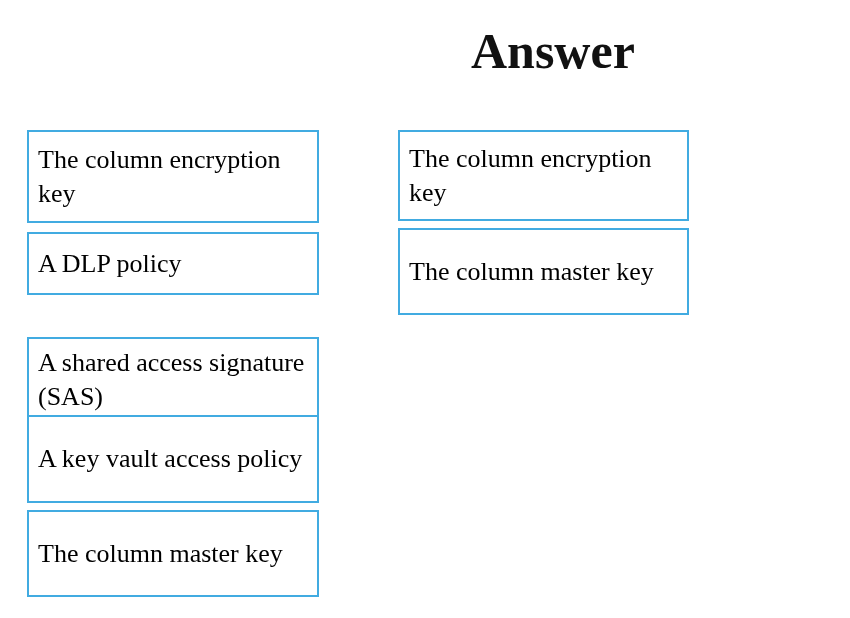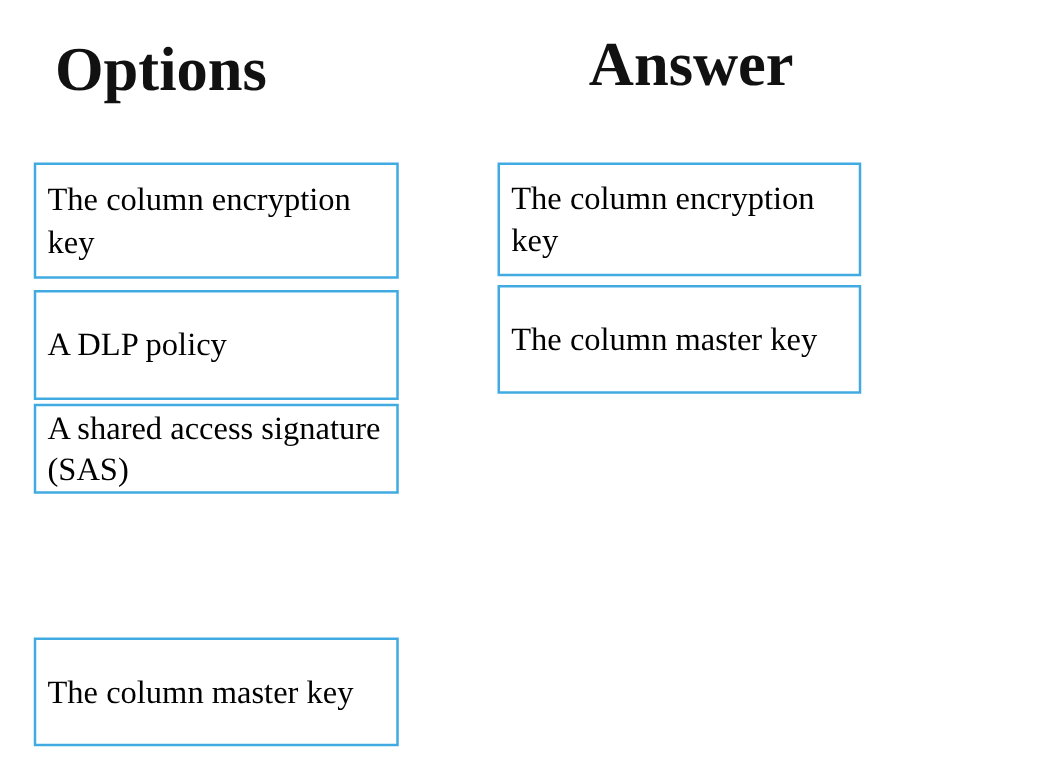--- a/index.html
+++ b/index.html
@@ -50,49 +50,51 @@
     box-sizing: border-box;
     display: flex;
     align-items: center;
     padding: 4px 6px 4px 9px;
     font-size: 26px;
     line-height: 1.28;
     cursor: grab;
   }
 
   .opt-1 { top: 130px; height: 93px; }
-  .opt-2 { top: 232px; height: 88px; }
-  .opt-3 { top: 323px; height: 72px; }
+  .opt-2 { top: 232px; height: 63px; }
+  .opt-3 { top: 337px; height: 85px; }
   .opt-4 { top: 415px; height: 88px; }
   .opt-5 { top: 510px; height: 87px; }
 
   .ans-1 { top: 130px; height: 91px; }
   .ans-2 { top: 228px; height: 87px; }
 </style>
 </head>
 <body>
 
 <div class="canvas">
 
-  <div class="col-heading heading-options">Options</div>
 
   <div class="col-heading heading-answer">Answer</div>
 
   <div class="opt-box opt-1">
     <span>The column encryption key</span>
   </div>
 
   <div class="opt-box opt-2">
     <span>A DLP policy</span>
   </div>
 
   <div class="opt-box opt-3">
     <span>A shared access signature (SAS)</span>
   </div>
 
+  <div class="opt-box opt-4">
+    <span>A key vault access policy</span>
+  </div>
 
   <div class="opt-box opt-5">
     <span>The column master key</span>
   </div>
 
   <div class="ans-box ans-1">
     <span>The column encryption key</span>
   </div>
 
   <div class="ans-box ans-2">

